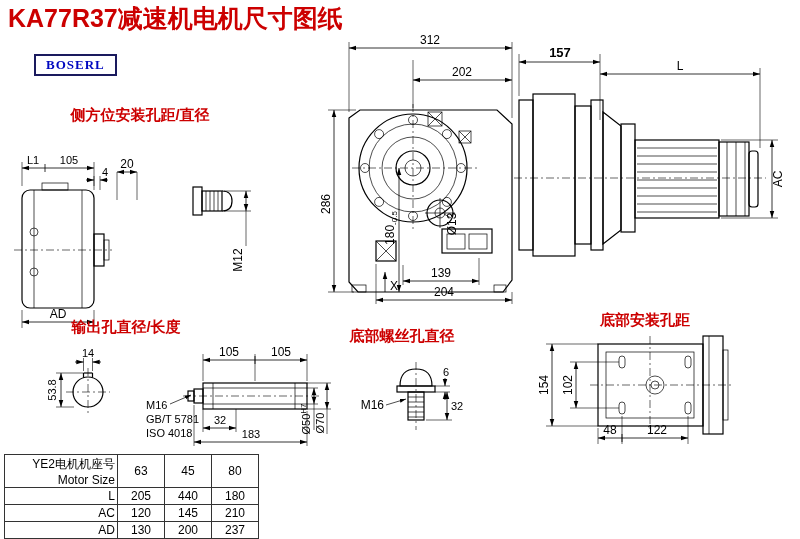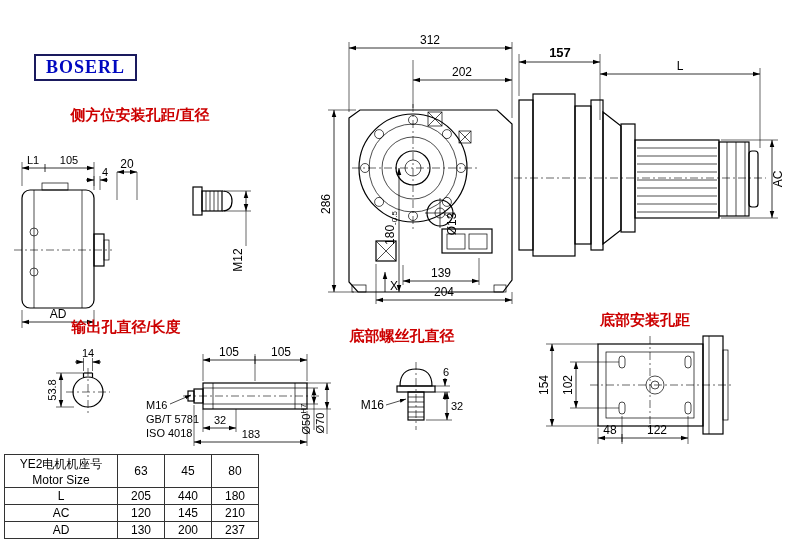--- a/index.html
+++ b/index.html
@@ -1,46 +1,47 @@
 <!DOCTYPE html>
 <html><head>
 <meta charset="utf-8">
 <style>
   html,body{margin:0;padding:0;background:#fff;}
   #stage{position:relative;width:800px;height:539px;background:#fff;overflow:hidden;
          font-family:"Liberation Sans","DejaVu Sans",sans-serif;}
   #title{position:absolute;left:8px;top:2px;font-size:25px;font-weight:bold;color:#cc0000;}
   #logo{position:absolute;left:34px;top:54px;border:2px solid #1a1a5e;padding:1px 10px;
         color:#0008c0;font-family:"Liberation Serif","DejaVu Serif",serif;font-weight:bold;
-        font-size:18px;letter-spacing:1px;background:#fff;}
+        font-size:13px;letter-spacing:1px;background:#fff;}
   svg{position:absolute;left:0;top:0;}
   .ol{fill:none;stroke:#000;stroke-width:1.2;}
   .th{fill:none;stroke:#000;stroke-width:.7;}
   .dl{fill:none;stroke:#000;stroke-width:.8;}
   .ext{fill:none;stroke:#000;stroke-width:.6;}
   .cl{fill:none;stroke:#000;stroke-width:.6;stroke-dasharray:8 3 2 3;}
   text{font-family:"Liberation Sans","DejaVu Sans",sans-serif;}
   .dim{font-size:12px;fill:#000;text-anchor:middle;}
   .dimb{font-size:13px;font-weight:bold;fill:#000;text-anchor:middle;}
   .sm{font-size:11px;}
   .ta-s{text-anchor:start;}
   .ta-e{text-anchor:end;}
   .rlabel{font-size:15px;font-weight:bold;fill:#cc0000;text-anchor:middle;}
   #size-table{position:absolute;left:4px;top:454px;border-collapse:collapse;font-size:12px;color:#000;}
   #size-table td,#size-table th{border:1px solid #333;text-align:center;font-weight:normal;
         padding:0 2px;height:16px;background:#fff;}
-  #size-table th.lab{width:108px;}
+  #size-table th.lab{width:108px;text-align:right;}
   #size-table td.val{width:42px;}
   #size-table tr.hdr th,#size-table tr.hdr td{height:32px;}
 </style>
 </head>
 <body>
 
 <div id="stage">
 
+  <div id="title">KA77R37减速机电机尺寸图纸</div>
   <div id="logo">BOSERL</div>
 
   <svg width="800" height="539" viewBox="0 0 800 539">
     <defs>
       <marker id="ar" viewBox="0 0 10 10" refX="10" refY="5" markerWidth="9" markerHeight="9" orient="auto-start-reverse">
         <path d="M0,1.8 L10,5 L0,8.2 Z" fill="#000"></path>
       </marker>
     </defs>
 
     <g>

